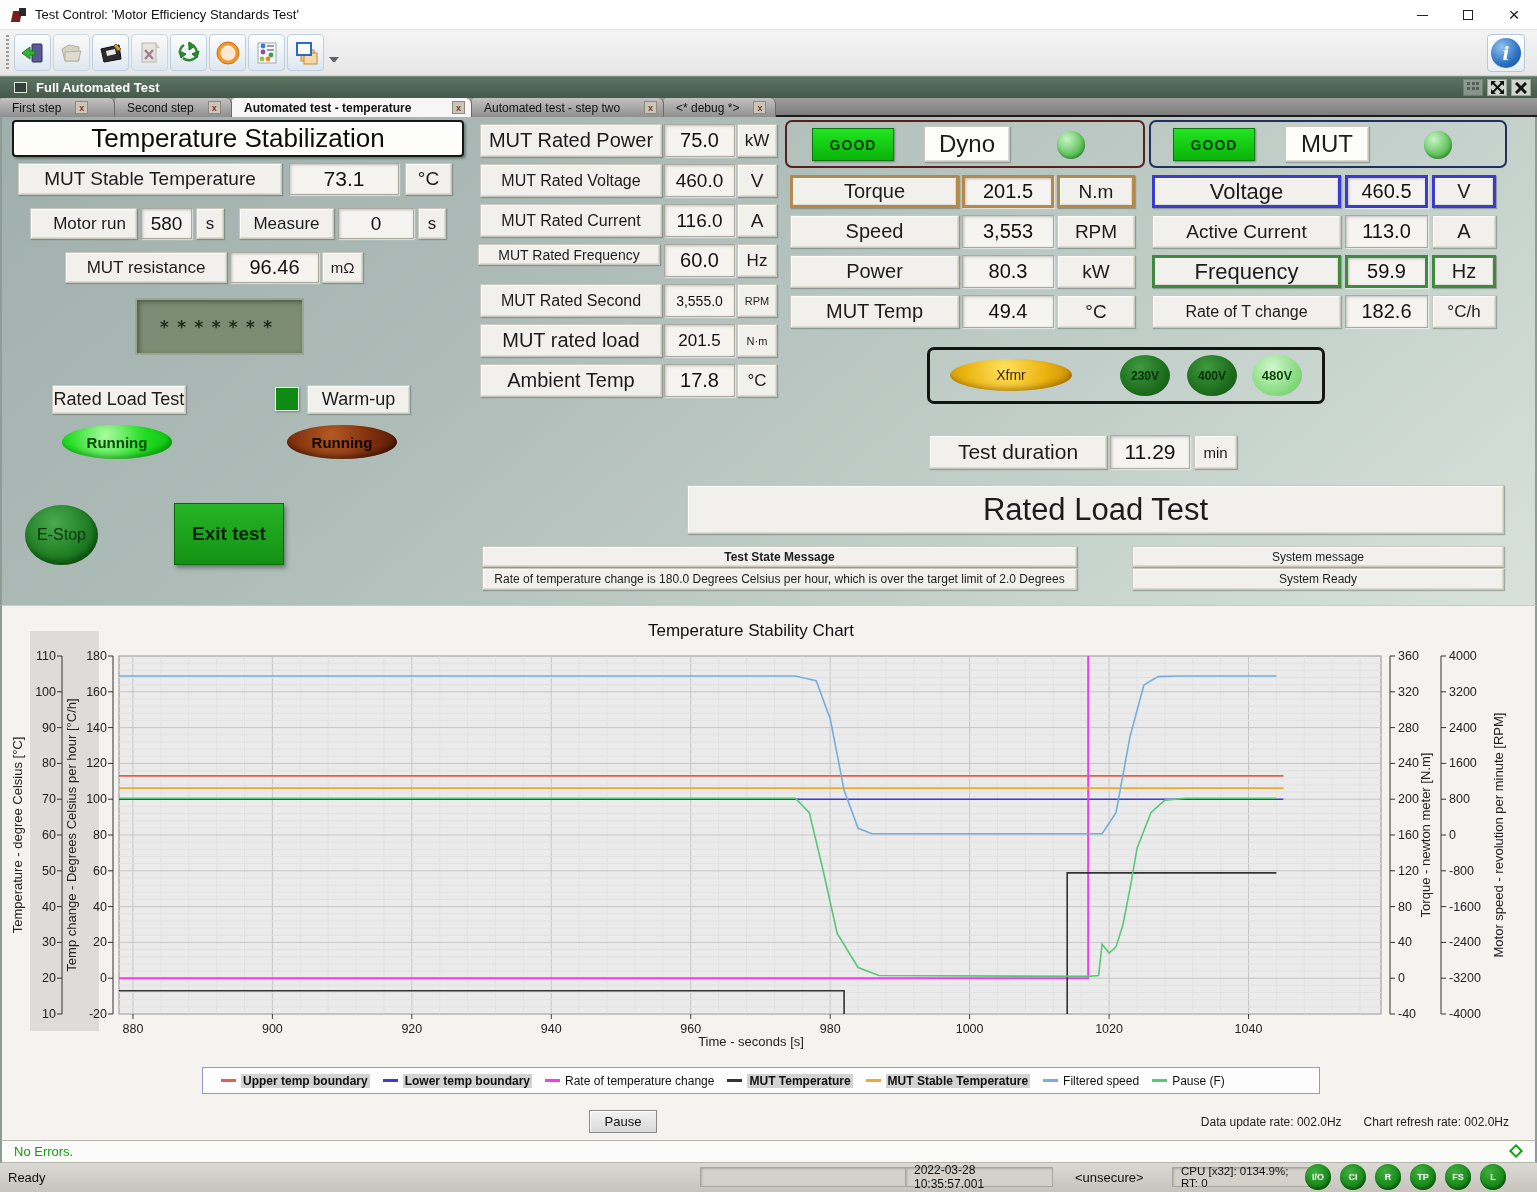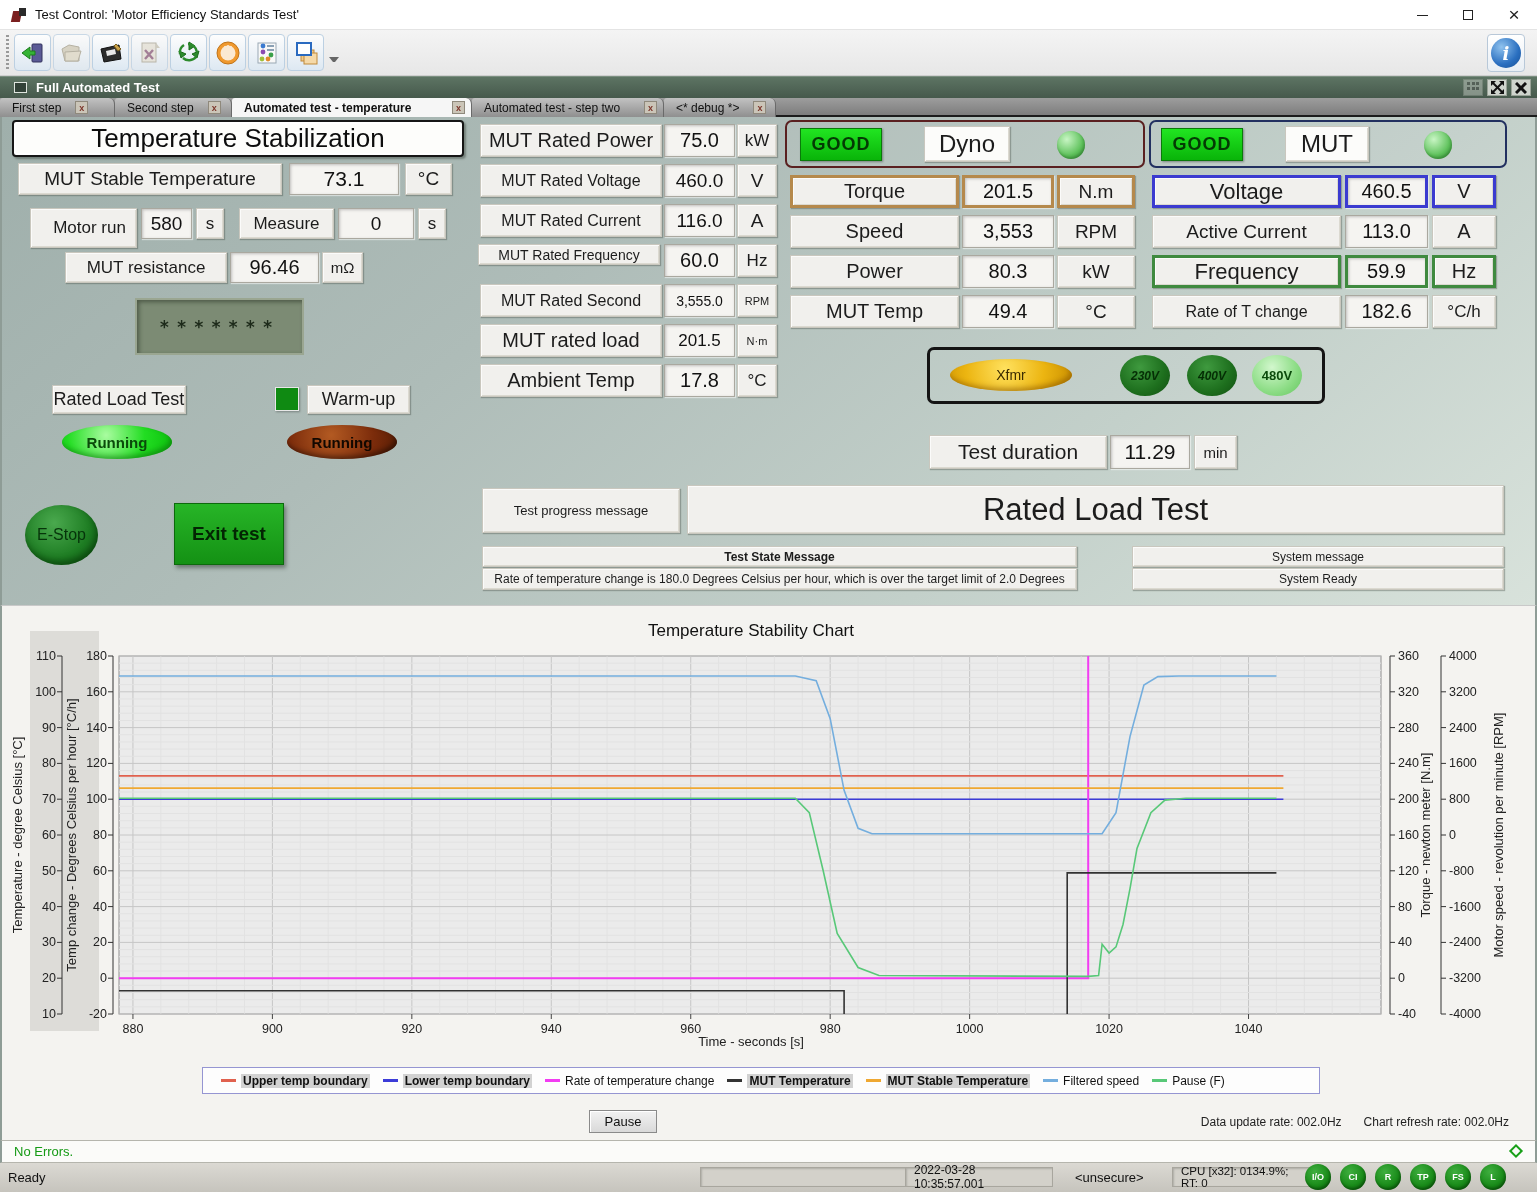--- a/index.html
+++ b/index.html
@@ -38,29 +38,29 @@
   
   .main{height:488px;position:relative;background:linear-gradient(140deg,#9fafab 0%,#aebcb8 35%,#c3d0ca 70%,#d8e2db 100%);border-left:2px solid #8e9c96;border-right:2px solid #8e9c96;}
   .abs{position:absolute;}
   .fld{background:#f1f0ed;border:1px solid #c9c7be;box-shadow:inset 1px 1px 0 #fbfbfa,inset -1px -1px 0 #dbd9d0,1px 1px 1px rgba(60,70,60,.35);display:flex;align-items:center;justify-content:center;color:#1c1c1c;}
   .val{background:#f5f4f1;border:1px solid #aaa89f;box-shadow:inset 1px 1px 3px rgba(0,0,0,.22),1px 1px 1px rgba(255,255,255,.5);display:flex;align-items:center;justify-content:center;color:#111;}
   .sect-title{background:#fdfdfb;border:2px solid #161616;border-radius:4px;box-shadow:inset 0 0 0 2px #fff,2px 2px 2px rgba(40,50,40,.4);display:flex;align-items:center;justify-content:center;font-size:26px;color:#0d0d0d;}
   .b-tan{border:3px solid #b5894c;}
   .b-blue{border:3px solid #3b3bd0;}
   .b-grn{border:3px solid #3f8a3f;}
   .groupbox{border-radius:7px;background:rgba(255,255,255,.04);}
-  .good{background:linear-gradient(#21e521,#09b409);border:1px solid #0a7a0a;color:#043a04;font-weight:bold;font-size:18px;display:flex;align-items:center;justify-content:center;letter-spacing:1px;box-shadow:1px 1px 2px rgba(0,0,0,.35);}
+  .good{background:linear-gradient(#21e521,#09b409);border:1px solid #0a7a0a;color:#043a04;font-weight:bold;font-size:14px;display:flex;align-items:center;justify-content:center;letter-spacing:1px;box-shadow:1px 1px 2px rgba(0,0,0,.35);margin-left:12px;}
   .led{border-radius:50%;background:radial-gradient(circle at 35% 30%,#c8f5c4,#5fc25c 60%,#3f9c40);box-shadow:inset -1px -2px 3px rgba(20,80,20,.4);}
   .ellipse{border-radius:50%;display:flex;align-items:center;justify-content:center;}
   .run-on{background:radial-gradient(circle at 40% 30%,#a9fca0,#22dd22 55%,#0cbf0c);color:#0a4a0a;font-weight:bold;font-size:15px;box-shadow:inset -2px -3px 5px rgba(10,90,10,.45);}
   .run-off{background:radial-gradient(circle at 40% 30%,#b35a22,#7c2c0b 60%,#571d05);color:#120800;font-weight:bold;font-size:15px;box-shadow:inset -2px -3px 5px rgba(0,0,0,.4);}
   .estop{background:radial-gradient(circle at 40% 30%,#4aa94e,#1d7c22 60%,#115c16);color:#06340a;font-size:16px;box-shadow:inset -2px -4px 6px rgba(0,40,0,.5);}
   .exitbtn{background:linear-gradient(#27b527,#149114);border:1px solid #0c6a0c;color:#032503;font-weight:bold;font-size:19px;display:flex;align-items:center;justify-content:center;box-shadow:2px 3px 4px rgba(30,40,30,.45);}
   .xfmr-ell{background:radial-gradient(circle at 45% 30%,#ffe15e,#ecb511 55%,#c98f00);color:#3a2a00;font-size:14px;box-shadow:inset -2px -3px 5px rgba(120,70,0,.45);}
-  .tap-off{background:radial-gradient(circle at 40% 30%,#3f9a3f,#1d6e1d 60%,#124e12);color:#052e05;font-weight:bold;font-size:12px;font-style:italic;}
+  .tap-off{background:radial-gradient(circle at 40% 30%,#3f9a3f,#1d6e1d 60%,#124e12);color:#052e05;font-weight:bold;font-size:12px;}
   .tap-on{background:radial-gradient(circle at 40% 30%,#d2f7cd,#8bdc84 60%,#64c45e);color:#0b4a0b;font-weight:bold;font-size:13px;}
   .stars{background:#7c8b74;border:2px solid #9aa691;box-shadow:inset 2px 2px 4px rgba(30,40,25,.5);display:flex;align-items:center;justify-content:center;color:#1d2a1a;font-family:"DejaVu Sans Mono",monospace;font-weight:bold;font-size:17px;letter-spacing:7px;}
   .chk{background:#0f8a12;border:1px solid #e8e8e8;box-shadow:1px 1px 2px rgba(0,0,0,.3);}
   
   .chartpanel{height:535px;background:#f4f3f0;position:relative;border-left:2px solid #8e9c96;border-right:2px solid #8e9c96;border-top:1px solid #c9c9c9;}
   svg text{font-family:"Liberation Sans",sans-serif;}
   .legend{position:absolute;left:200px;top:461px;width:1118px;height:27px;background:#fdfdfd;border:1px solid #9595d2;display:flex;align-items:center;padding-left:18px;gap:13px;}
   .legend-item{display:flex;align-items:center;gap:5px;}
   .dash{width:15px;height:3px;display:inline-block;}
   .lg-label{font-size:12px;color:#111;}
@@ -233,21 +233,21 @@
 </div>
 
 <div class="main">
 
   <div class="abs sect-title" style="left:10px;top:3px;width:452px;height:37px;">Temperature Stabilization</div>
 
   <div class="abs fld" style="left:16px;top:46px;width:264px;height:32px;font-size:19px;">MUT Stable Temperature</div>
   <div class="abs val" style="left:287px;top:46px;width:110px;height:32px;font-size:21px;">73.1</div>
   <div class="abs fld" style="left:403px;top:46px;width:47px;height:32px;font-size:19px;">°C</div>
 
-  <div class="abs fld" style="left:28px;top:91px;width:107px;height:40px;font-size:17px;padding-left:12px;">Motor run</div>
+  <div class="abs fld" style="left:28px;top:91px;width:107px;height:31px;font-size:17px;padding-left:12px;">Motor run</div>
   <div class="abs val" style="left:139px;top:91px;width:51px;height:31px;font-size:19px;">580</div>
   <div class="abs fld" style="left:194px;top:91px;width:28px;height:31px;font-size:17px;">s</div>
   <div class="abs fld" style="left:237px;top:91px;width:95px;height:31px;font-size:17px;">Measure</div>
   <div class="abs val" style="left:336px;top:91px;width:76px;height:31px;font-size:19px;">0</div>
   <div class="abs fld" style="left:416px;top:91px;width:28px;height:31px;font-size:17px;">s</div>
 
   <div class="abs fld" style="left:63px;top:135px;width:162px;height:31px;font-size:17px;">MUT resistance</div>
   <div class="abs val" style="left:228px;top:135px;width:89px;height:31px;font-size:20px;">96.46</div>
   <div class="abs fld" style="left:320px;top:135px;width:41px;height:31px;font-size:15px;">mΩ</div>
 
@@ -329,21 +329,20 @@
   <div class="abs groupbox" style="left:925px;top:230px;width:398px;height:57px;border:3px solid #141414;"></div>
   <div class="abs ellipse xfmr-ell" style="left:948px;top:242px;width:122px;height:32px;">Xfmr</div>
   <div class="abs ellipse tap-off" style="left:1118px;top:238px;width:50px;height:41px;">230V</div>
   <div class="abs ellipse tap-off" style="left:1185px;top:238px;width:50px;height:41px;">400V</div>
   <div class="abs ellipse tap-on" style="left:1250px;top:238px;width:50px;height:41px;">480V</div>
 
   <div class="abs fld" style="left:927px;top:318px;width:178px;height:34px;font-size:21px;">Test duration</div>
   <div class="abs val" style="left:1108px;top:318px;width:80px;height:34px;font-size:21px;">11.29</div>
   <div class="abs fld" style="left:1192px;top:318px;width:43px;height:34px;font-size:15px;">min</div>
 
-  <div class="abs fld" style="left:480px;top:371px;width:198px;height:45px;font-size:13px;">Test progress message</div>
   <div class="abs fld" style="left:685px;top:368px;width:817px;height:49px;font-size:31px;font-weight:400;">Rated Load Test</div>
 
   <div class="abs fld" style="left:480px;top:429px;width:595px;height:21px;font-size:12px;font-weight:bold;">Test State Message</div>
   <div class="abs fld" style="left:480px;top:451px;width:595px;height:22px;font-size:12px;">Rate of temperature change is 180.0 Degrees Celsius per hour, which is over the target limit of 2.0 Degrees</div>
   <div class="abs fld" style="left:1130px;top:429px;width:372px;height:21px;font-size:12px;">System message</div>
   <div class="abs fld" style="left:1130px;top:451px;width:372px;height:22px;font-size:12px;">System Ready</div>
 </div>
 
 <div class="chartpanel">
   <svg id="chart-svg" width="1525" height="455">

